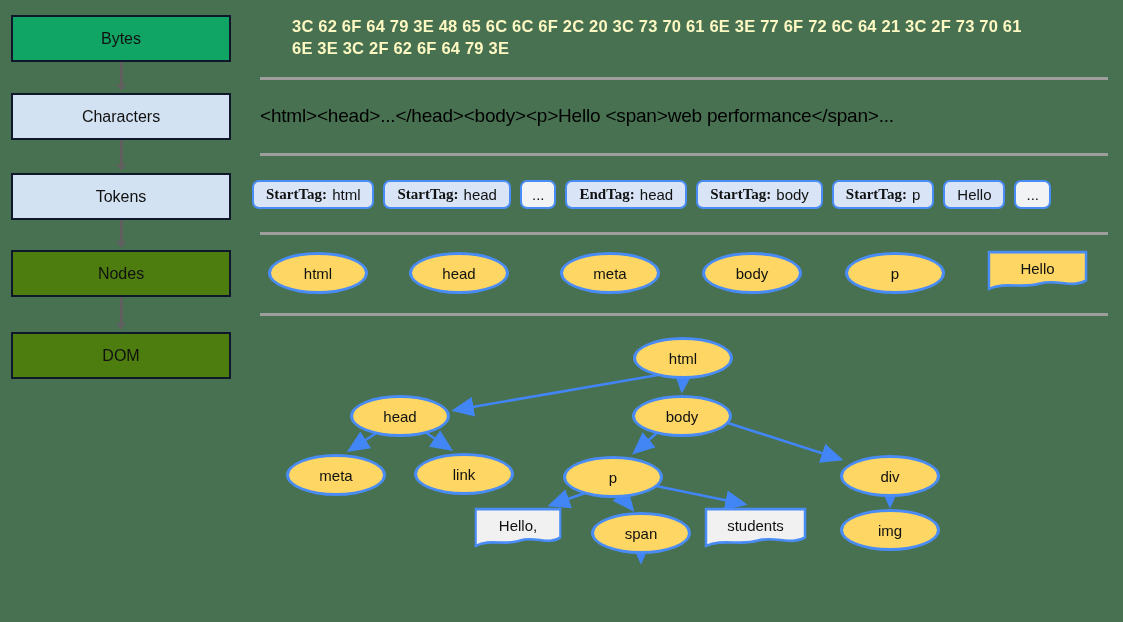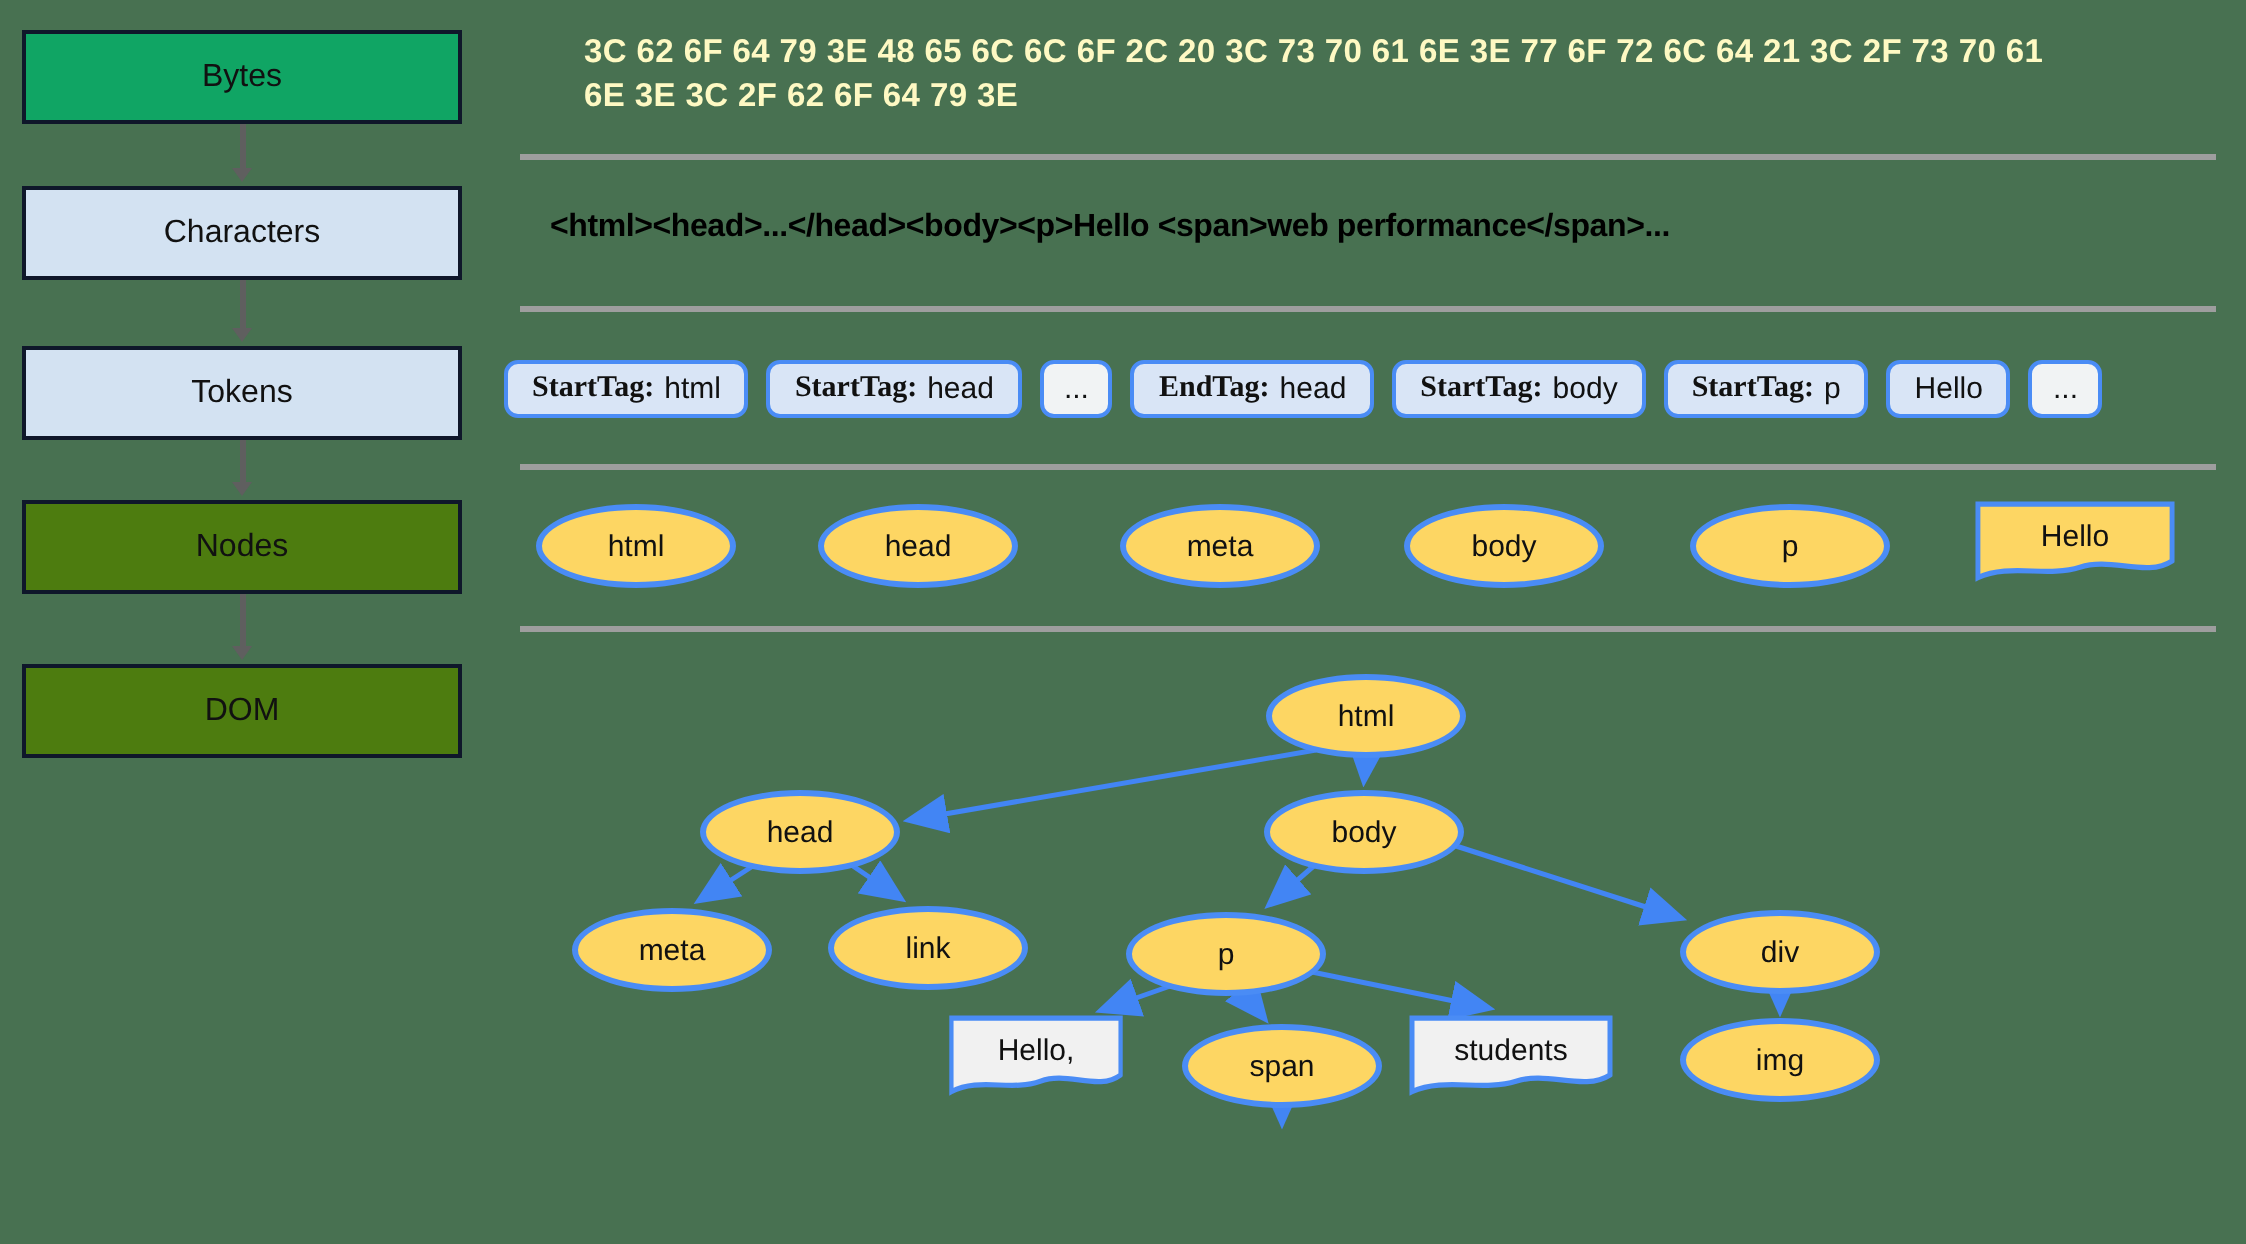--- a/index.html
+++ b/index.html
@@ -28,22 +28,22 @@
   }
   
   .sep { position: absolute; left: 260px; width: 848px; height: 3px; background: #9e9e9e; }
   
   .hexblock {
     position: absolute; left: 260px; top: 15px;
     font-size: 16.5px; font-weight: bold; color: #fef9c3; line-height: 22px;
     letter-spacing: 0.2px; white-space: nowrap; margin-left: 32px;
   }
   .charline {
-    position: absolute; left: 275px; top: 105px;
-    font-size: 16px; font-weight: bold; color: #000;
+    position: absolute; left: 260px; top: 105px;
+    font-size: 19px; font-weight: normal; color: #000;
     letter-spacing: -0.2px; white-space: nowrap;
   }
   
   .tokens { position: absolute; left: 252px; top: 180px; display: flex; gap: 9px; }
   .token {
     border: 2.5px solid #4a8cf5; border-radius: 7px;
     background: #d9e5f6; padding: 4px 12px;
     font-size: 15px; color: #111; white-space: nowrap;
     display: inline-flex; align-items: center;
   }

